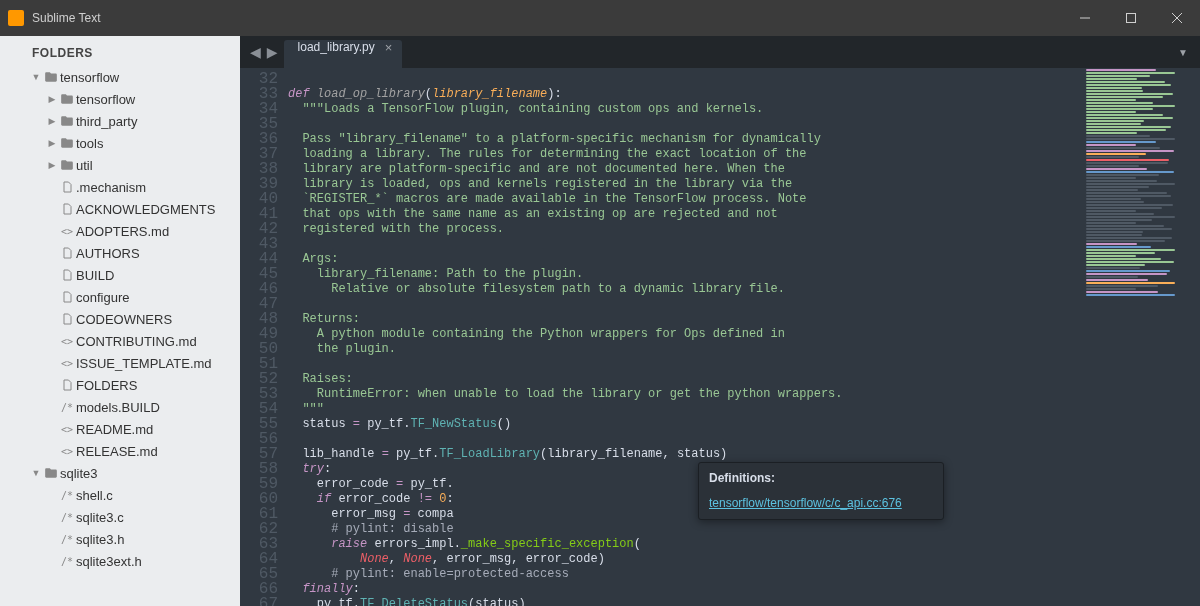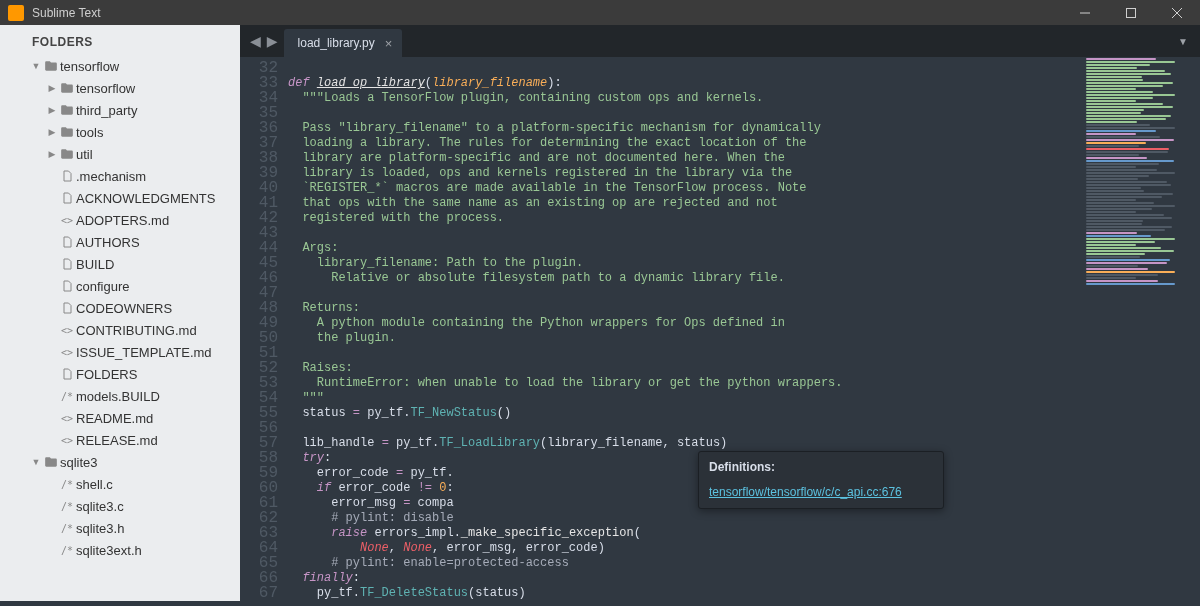--- a/index.html
+++ b/index.html
@@ -1,17 +1,17 @@
 <!DOCTYPE html>
 <html><head>
 <meta charset="utf-8">
 <style>
   * { margin: 0; padding: 0; box-sizing: border-box; }
   body { font-family: "Segoe UI", Tahoma, sans-serif; font-size: 13px; background: #303841; color: #d8dee9; overflow: hidden; width: 1200px; height: 606px; }
-  .titlebar { height: 25px; background: #3b3b3b; display: flex; align-items: center; justify-content: space-between; padding: 0 0 0 8px; color: #cfcfcf; user-select: none; }
+  .titlebar { height: 36px; background: #3b3b3b; display: flex; align-items: center; justify-content: space-between; padding: 0 0 0 8px; color: #cfcfcf; user-select: none; }
   .titlebar .left { display: flex; align-items: center; gap: 8px; }
   .titlebar .app-icon { width: 16px; height: 16px; background: #ff9800; border-radius: 2px; display: inline-block; }
   .titlebar .title { font-size: 12px; }
   .titlebar .winbtns { display: flex; }
   .titlebar .winbtn { width: 46px; height: 30px; display: flex; align-items: center; justify-content: center; color: #cfcfcf; cursor: pointer; }
 
   .main { display: flex; height: calc(606px - 30px); }
 
   .sidebar { width: 240px; background: #ebedef; color: #3a3a3a; padding: 6px 0 0 16px; overflow-y: auto; font-size: 13px; }
   .sidebar-header { font-weight: bold; font-size: 12px; letter-spacing: 0.5px; padding: 4px 10px 6px 16px; color: #444; }
@@ -19,38 +19,38 @@
   .tree-indent { display: inline-block; }
   .disclosure { width: 12px; text-align: center; font-size: 9px; color: #888; display: inline-block; }
   .ficon { width: 18px; display: inline-flex; justify-content: center; align-items: center; }
   .flabel { color: #333; }
   .folder-svg { fill: #888; }
 
   .editor-area { flex: 1; display: flex; flex-direction: column; background: #303841; position: relative; }
   .tabbar { height: 32px; background: #22262a; display: flex; align-items: stretch; padding-left: 6px; }
   .navarrows { display: flex; align-items: center; gap: 2px; padding: 0 4px 0 2px; }
   .navarrow { color: #8a8f96; font-size: 14px; cursor: pointer; padding: 0 2px; }
-  .tab { display: flex; align-items: center; background: #303841; color: #d8dee9; padding: 0 10px 0 14px; font-size: 12px; border-top-left-radius: 3px; border-top-right-radius: 3px; margin-top: 4px; gap: 10px; cursor: pointer; }
+  .tab { display: flex; background: #303841; color: #d8dee9; padding: 0 10px 0 14px; font-size: 12px; border-top-left-radius: 3px; border-top-right-radius: 3px; margin-top: 4px; gap: 10px; cursor: pointer; }
   .tab .tab-close { color: #9da1a7; font-size: 13px; cursor: pointer; }
   .tabmenu { margin-left: auto; padding: 0 12px; color: #9da1a7; display: flex; align-items: center; cursor: pointer; font-size: 10px; }
 
   .editor-body { flex: 1; display: flex; position: relative; overflow: hidden; }
   .gutter { width: 48px; background: #303841; color: #4f5964; font-family: Consolas, "Courier New", monospace; font-size: 16px; text-align: right; padding: 4px 10px 0 0; line-height: 15px; user-select: none; }
   .code { flex: 1; font-family: Consolas, "Courier New", monospace; font-size: 12px; line-height: 15px; padding: 4px 0 0 0; white-space: pre; background: #303841; position: relative; }
 
   .kw { color: #c695c6; font-style: italic; }
-  .def { color: #e5e5e5; font-style: italic; text-decoration: underline; }
+  .def { color: #a3a3a3; font-style: italic; }
   .fn { color: #5fb3b3; }
   .param { color: #f9ae58; font-style: italic; }
   .str { color: #99c794; }
   .com { color: #a6acb9; }
   .num { color: #f9ae58; }
   .const { color: #ec5f67; font-style: italic; }
   .op { color: #c695c6; }
-  .attr { color: #e5e5e5; }
+  .attr { color: #84cc16; }
 
   .popup { position: absolute; top: 394px; left: 458px; width: 246px; background: #2b3138; border: 1px solid #1b1f24; border-radius: 3px; padding: 8px 10px 6px 10px; font-family: "Segoe UI", sans-serif; font-size: 12px; box-shadow: 0 2px 8px rgba(0,0,0,0.4); z-index: 10; }
   .popup .pop-title { font-weight: bold; color: #d8dee9; margin-bottom: 8px; font-size: 12px; }
   .popup a { display: block; color: #5cc2e0; text-decoration: underline; line-height: 20px; cursor: pointer; }
 
   .minimap { width: 120px; background: #303841; position: relative; overflow: hidden; }
   .mm-line { height: 2px; margin: 1px 4px 1px 6px; border-radius: 1px; }
   .c1 { background: #4f5964; } .c2 { background: #99c794; } .c3 { background: #c695c6; } .c4 { background: #6699cc; } .c5 { background: #f9ae58; } .c6 { background: #ec5f67; }
 </style>
 </head>

